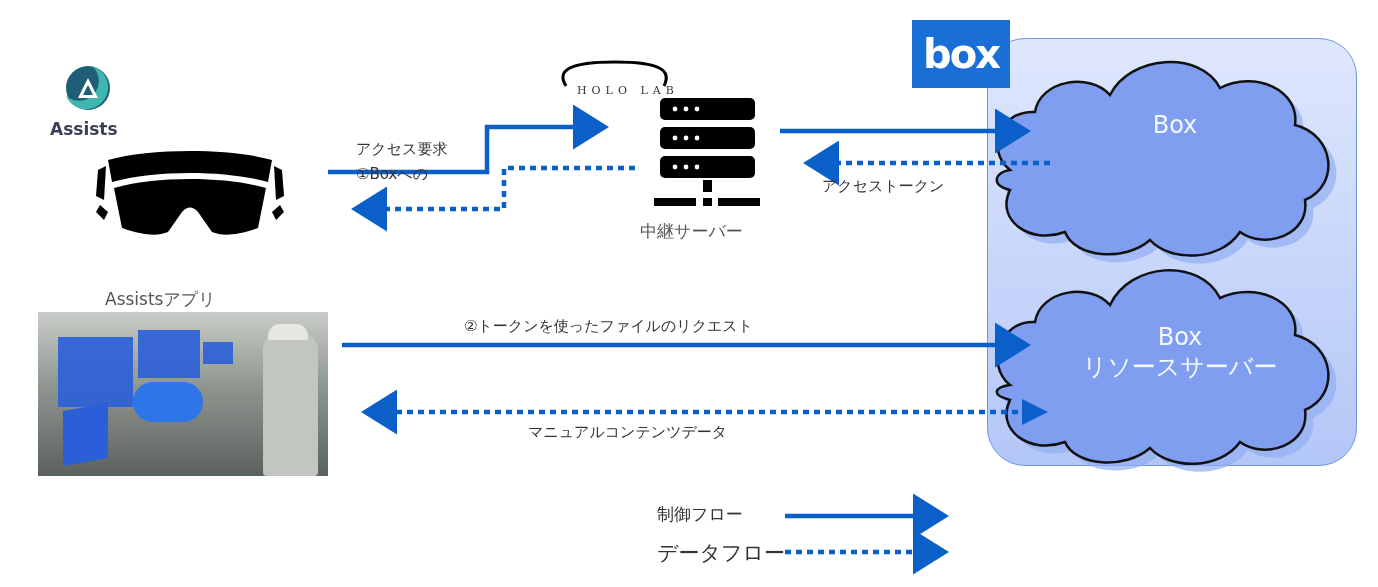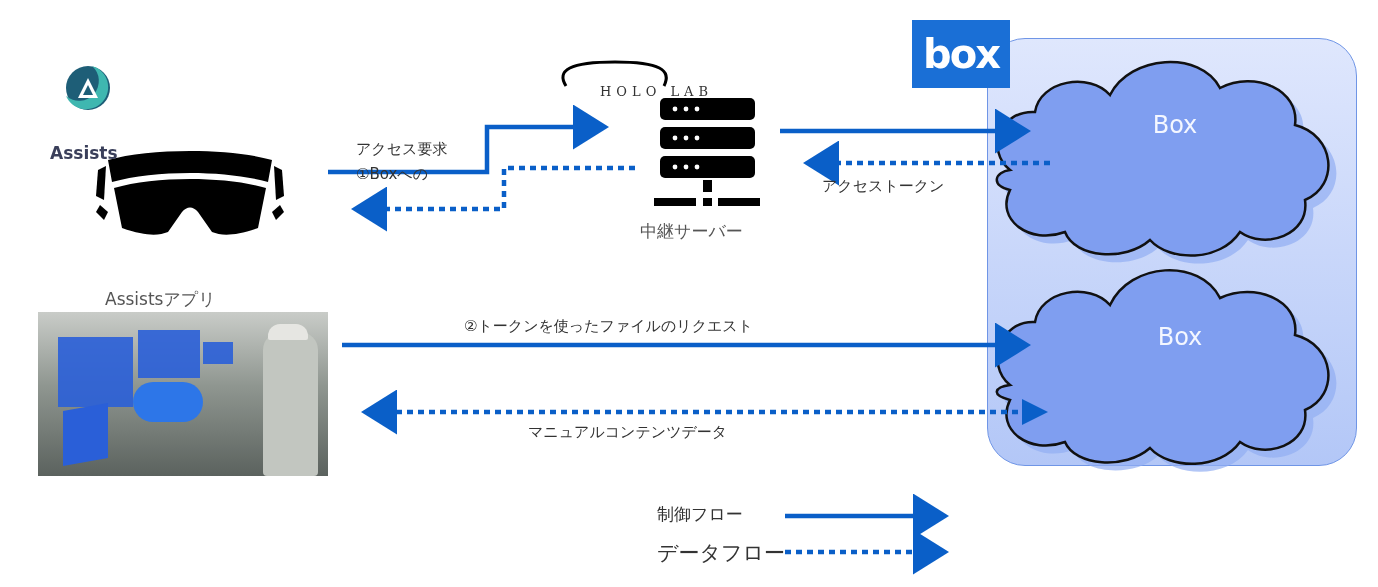--- a/index.html
+++ b/index.html
@@ -81,23 +81,23 @@
     <rect x="654" y="198" width="42" height="8" fill="#000"></rect>
     <rect x="703" y="198" width="9" height="8" fill="#000"></rect>
     <rect x="718" y="198" width="42" height="8" fill="#000"></rect>
   </g>
 </svg>
 
 <div class="abs" style="left:912px;top:20px;width:98px;height:68px;background:#1a6fd6;display:flex;align-items:center;justify-content:center;">
   <span style="color:#fff;font-size:40px;font-weight:bold;letter-spacing:-2px;font-family:'DejaVu Sans',sans-serif;">box</span>
 </div>
 
-<div class="abs txt" style="left:50px;top:144px;font-size:17px;font-weight:bold;color:#3a3f5a;">Assists</div>
+<div class="abs txt" style="left:50px;top:120px;font-size:17px;font-weight:bold;color:#3a3f5a;">Assists</div>
 
-<div class="abs" style="left:577px;top:84px;font-size:13px;letter-spacing:5px;color:#333;font-family:'DejaVu Serif',serif;margin-left:23px;">HOLO LAB</div>
+<div class="abs" style="left:577px;top:84px;font-size:11px;letter-spacing:5px;color:#333;font-family:'DejaVu Serif',serif;">HOLO LAB</div>
 
 <div class="abs txt" style="left:640px;top:222px;font-size:17px;color:#555;">中継サーバー</div>
 
 <div class="abs txt" style="left:356px;top:122px;margin-top:44px;">①Boxへの</div>
 <div class="abs txt" style="left:356px;top:141px;">アクセス要求</div>
 
 <div class="abs txt" style="left:822px;top:178px;">アクセストークン</div>
 
 <div class="abs txt" style="left:105px;top:290px;font-size:17px;color:#555;">Assistsアプリ</div>
 
@@ -114,16 +114,17 @@
 <div class="abs txt" style="left:464px;top:318px;">②トークンを使ったファイルのリクエスト</div>
 
 <div class="abs txt" style="left:528px;top:424px;">マニュアルコンテンツデータ</div>
 
 <div class="cloud-label" style="left:1085px;top:110px;width:180px;">
   <div>Box</div>
 </div>
 
 <div class="cloud-label" style="left:1060px;top:322px;width:240px;">
   <div>Box</div>
+  <div>リソースサーバー</div>
 </div>
 
 <div class="abs txt" style="left:657px;top:505px;font-size:17px;">制御フロー</div>
 <div class="abs txt" style="left:657px;top:541px;font-size:21px;">データフロー</div>
 
 </body></html>

